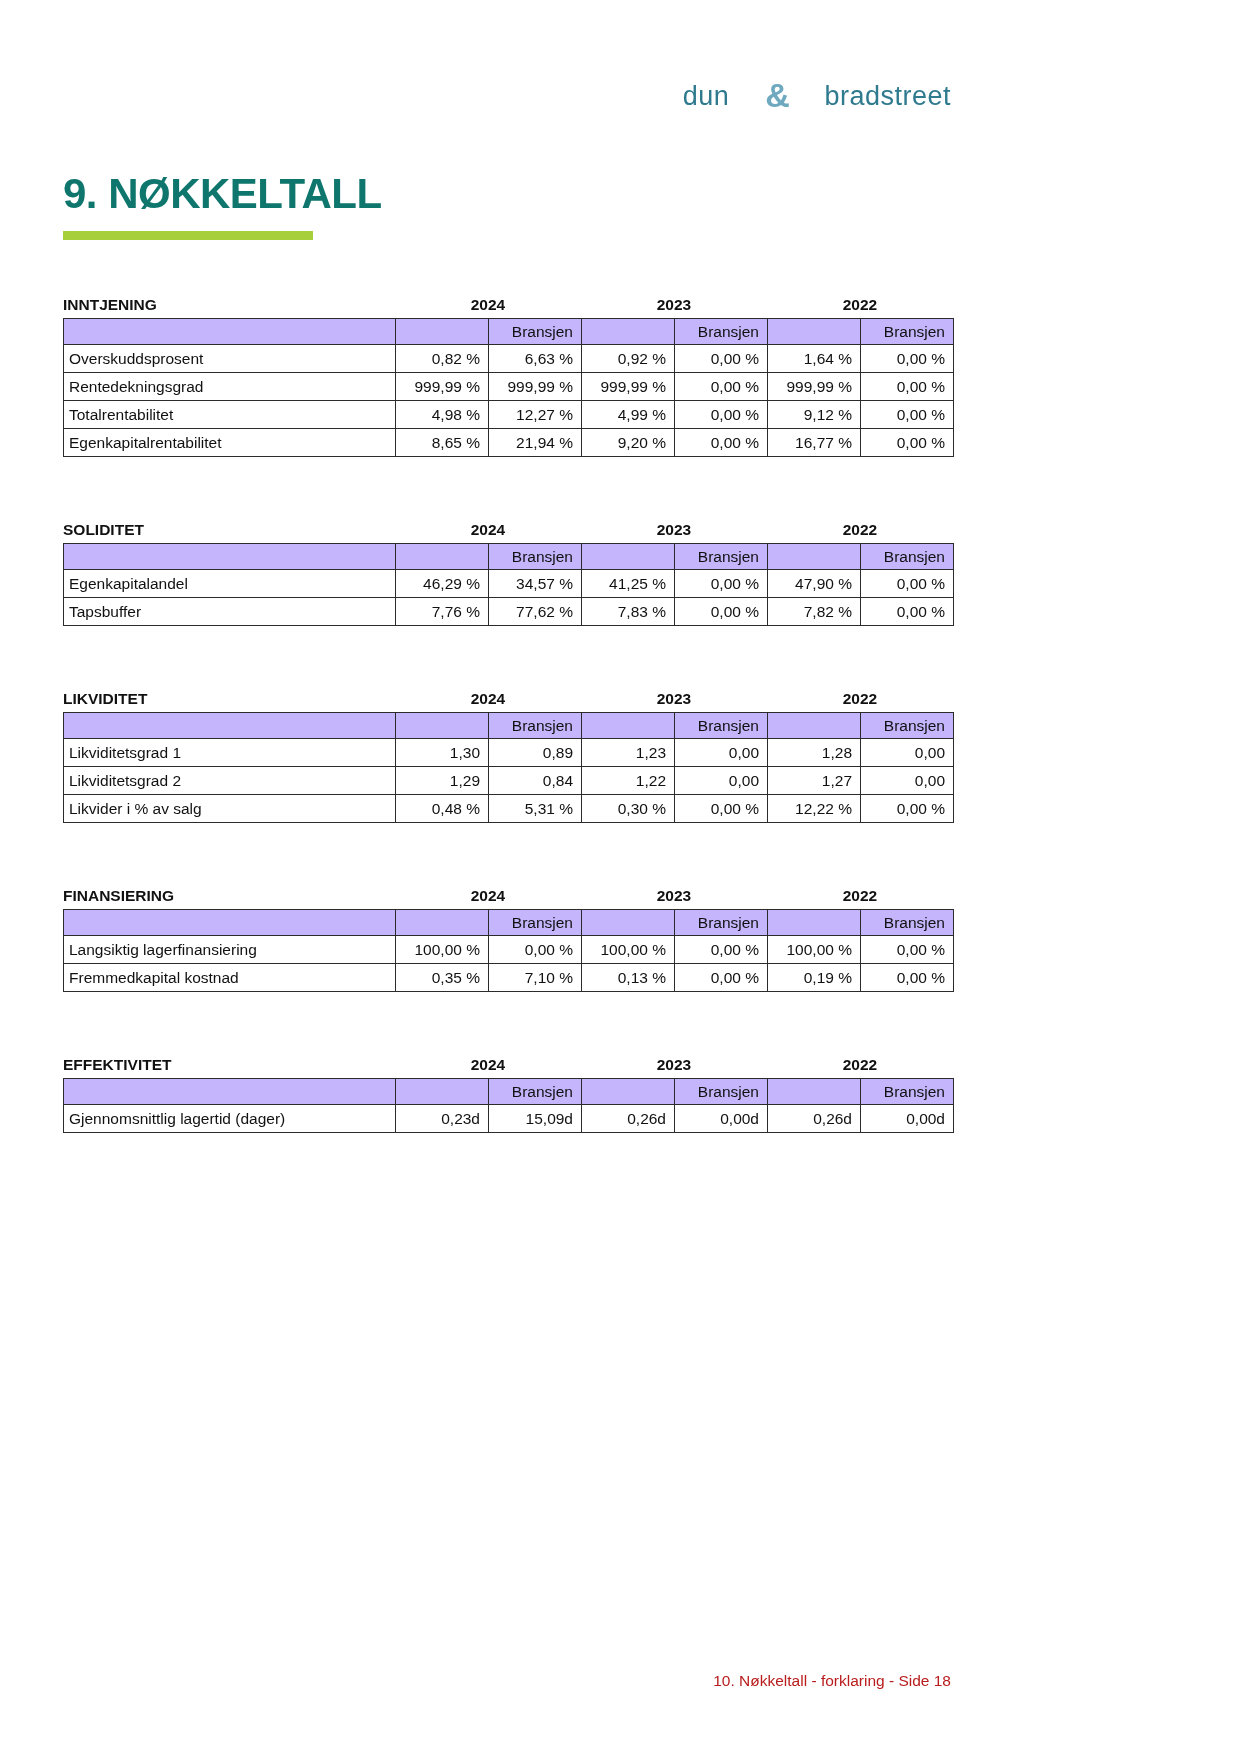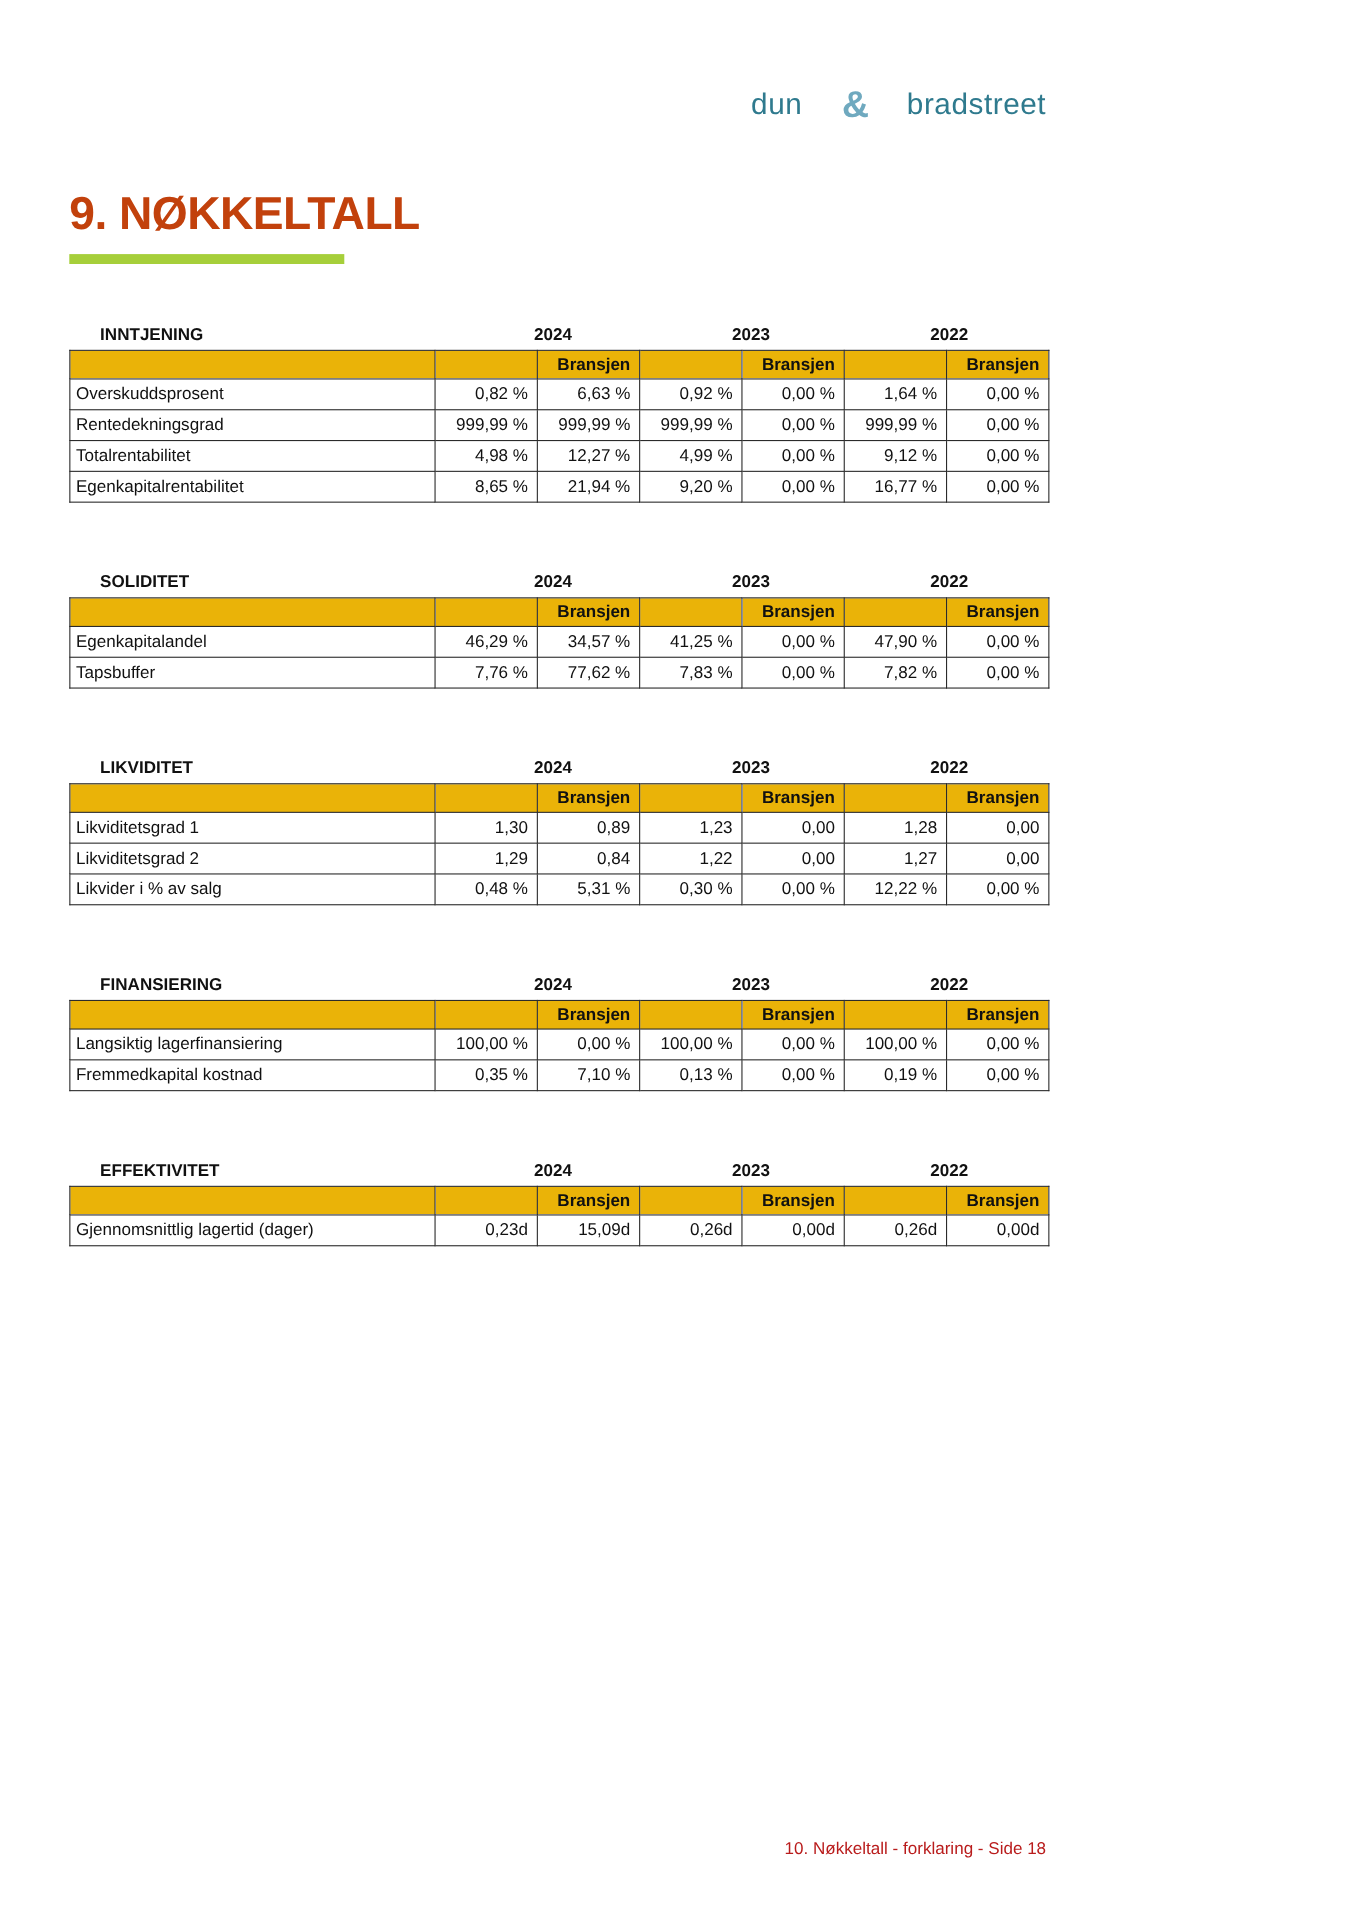--- a/index.html
+++ b/index.html
@@ -38,21 +38,21 @@
   }
 
   
   .page-title {
     position: absolute;
     top: 170px;
     left: 63px;
     font-size: 42px;
     font-weight: bold;
     letter-spacing: -0.5px;
-    color: #c2410c;
+    color: #0f766e;
   }
   .accent-bar {
     position: absolute;
     top: 231px;
     left: 63px;
     width: 250px;
     height: 9px;
     background: #a6cf3a;
   }
 
@@ -66,41 +66,41 @@
   .table-block { margin-bottom: 56px; }
 
   .year-row {
     display: flex;
     align-items: flex-end;
     height: 26px;
     margin-bottom: 4px;
     font-size: 15.5px;
     font-weight: bold;
   }
-  .year-row .section-name { width: 332px; margin-left: 28px; }
+  .year-row .section-name { width: 332px; }
   .year-row .year { width: 186px; text-align: center; }
 
   table.kpi-table {
     border-collapse: collapse;
     table-layout: fixed;
     width: 890px;
     font-size: 15.5px;
   }
   .kpi-table col.c-label { width: 332px; }
   .kpi-table col.c-val   { width: 93px; }
   .kpi-table td {
     border: 1px solid #2b2b2b;
     height: 28px;
     padding: 2px 8px;
     overflow: hidden;
     white-space: nowrap;
   }
   .kpi-table tr.hdr td {
-    background: #eab308;
-    font-weight: bold;
+    background: #c4b5fd;
+    font-weight: normal;
     text-align: right;
     height: 26px;
   }
   .kpi-table td.label { text-align: left; padding-left: 5px; }
   .kpi-table td.val   { text-align: right; }
 
   
   .footer {
     position: absolute;
     top: 1672px;

